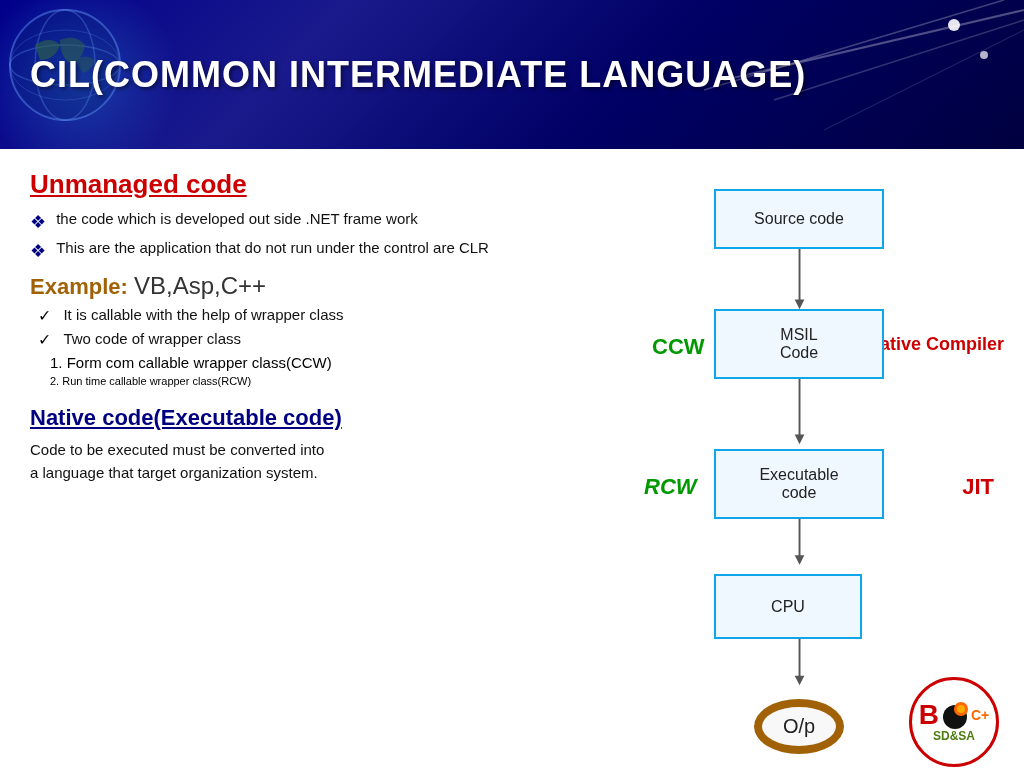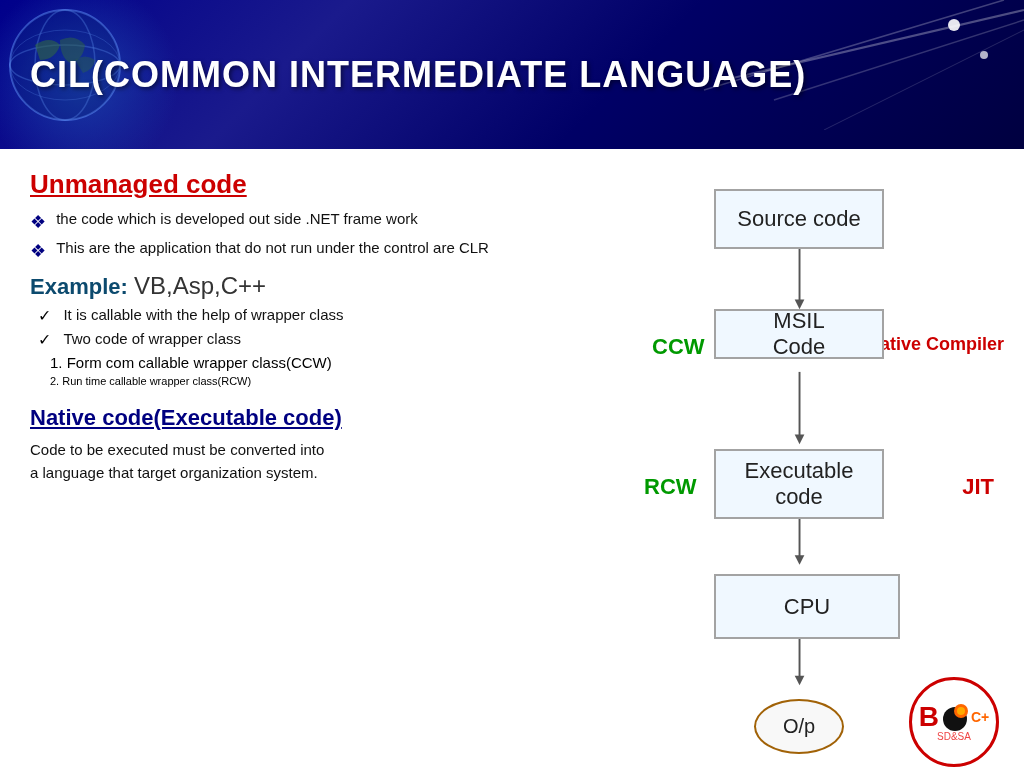--- a/index.html
+++ b/index.html
@@ -101,21 +101,21 @@
       margin-top: 1px;
       flex-shrink: 0;
     }
 
     .example-line {
       font-size: 22px;
       margin: 10px 0 6px 0;
     }
 
     .example-label {
-      color: #0c4a6e;
+      color: #a16207;
       font-weight: bold;
       text-align: center;
     }
 
     .example-values {
       color: #333;
       font-size: 24px;
     }
 
     .check-item {
@@ -157,66 +157,66 @@
 
     .diagram-container {
       position: relative;
       width: 100%;
       height: 100%;
     }
 
     
     .diag-box {
       position: absolute;
-      border: 2px solid #a3a3a3;
+      border: 2px solid #0ea5e9;
       background: #f0f8ff;
       display: flex;
       align-items: center;
       justify-content: center;
       text-align: center;
-      font-size: 22px;
+      font-size: 16px;
       color: #222;
     }
 
     .box-source {
       width: 170px;
       height: 60px;
       top: 10px;
       left: 90px;
     }
 
     .box-msil {
       width: 170px;
-      height: 50px;
+      height: 70px;
       top: 130px;
       left: 90px;
     }
 
     .box-exec {
       width: 170px;
       height: 70px;
       top: 270px;
       left: 90px;
     }
 
     .box-cpu {
-      width: 186px;
+      width: 148px;
       height: 65px;
       top: 395px;
       left: 90px;
     }
 
     .box-op {
       width: 90px;
       height: 55px;
       top: 520px;
       left: 130px;
       border-radius: 50%;
       background: #f8f8f8;
-      border: 2px solid #a16207;
+      border: 8px solid #a16207;
       font-size: 20px;
     }
 
     
     .label-ccw {
       position: absolute;
       top: 155px;
       left: 28px;
       color: #009900;
       font-size: 22px;
@@ -232,20 +232,21 @@
       font-weight: bold;
     }
 
     .label-rcw {
       position: absolute;
       top: 295px;
       left: 20px;
       color: #009900;
       font-size: 22px;
       font-weight: bold;
+      font-style: italic;
     }
 
     .label-jit {
       position: absolute;
       top: 295px;
       right: 10px;
       color: #cc0000;
       font-size: 22px;
       font-weight: bold;
     }
@@ -289,23 +290,23 @@
       line-height: 1;
     }
 
     .logo-oc {
       font-size: 14px;
       color: #ff6600;
       font-weight: bold;
     }
 
     .logo-sdsa {
-      font-size: 10px;
-      color: #ef4444;
-      font-weight: normal;
+      font-size: 12px;
+      color: #4d7c0f;
+      font-weight: bold;
     }
   </style>
 </head>
 <body>
 
 <div class="header">
 
   <svg class="globe-svg" width="140" height="120" viewBox="0 0 140 120">
     <circle cx="60" cy="60" r="55" fill="none" stroke="rgba(100,150,255,0.5)" stroke-width="2"></circle>
     <ellipse cx="60" cy="60" rx="30" ry="55" fill="none" stroke="rgba(100,150,255,0.4)" stroke-width="1.5"></ellipse>

